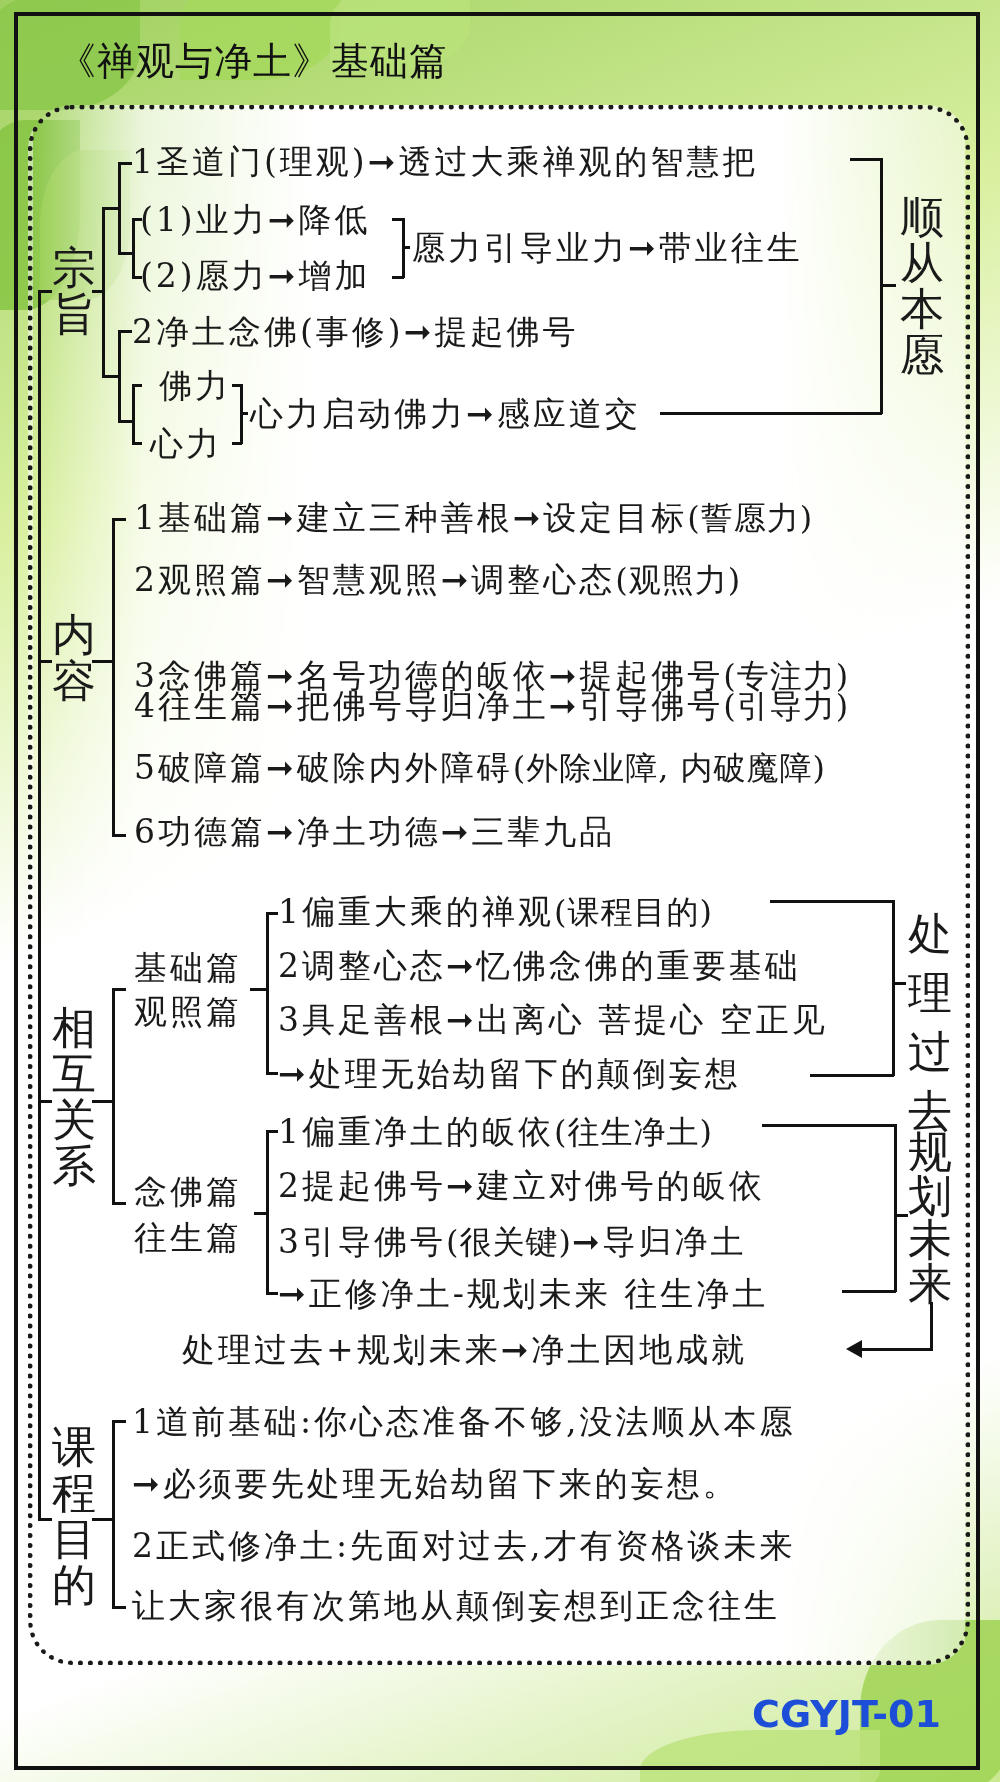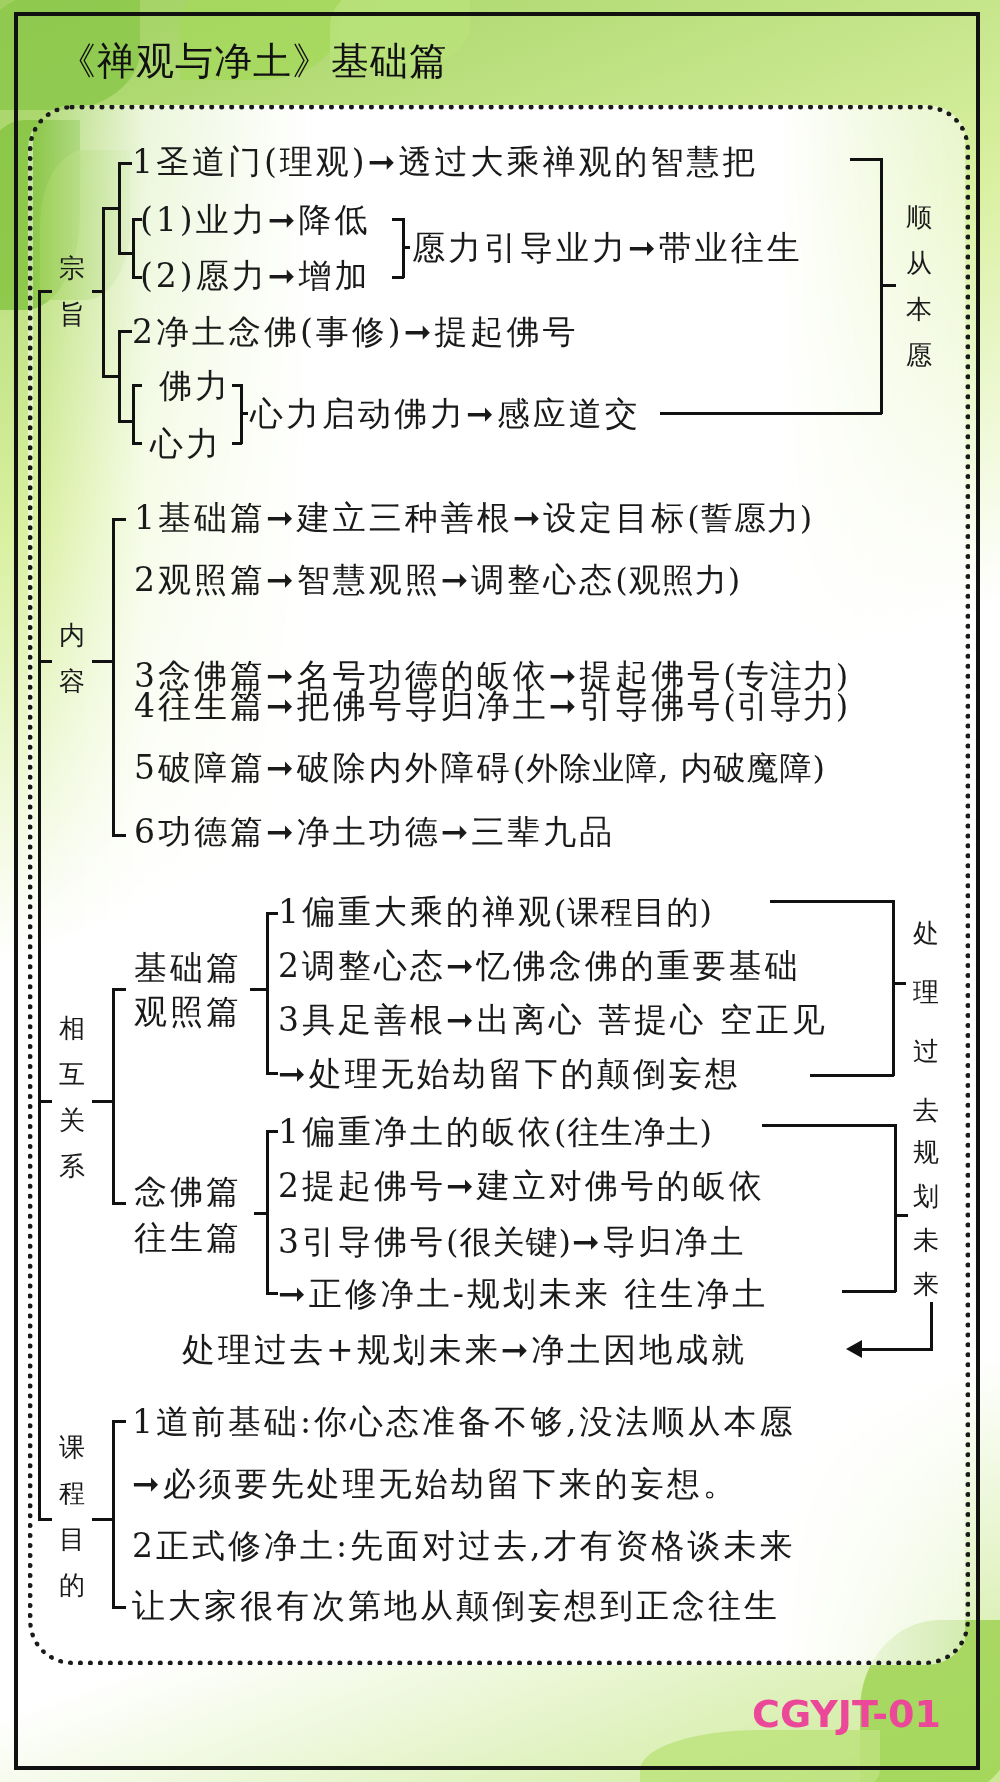--- a/index.html
+++ b/index.html
@@ -4,24 +4,24 @@
 <style>
   html,body{margin:0;padding:0;}
   body{width:1000px;height:1782px;position:relative;overflow:hidden;
     font-family:"DejaVu Serif","Liberation Serif",serif;color:#1a1a1a;
     background:linear-gradient(160deg,#9fd060 0%,#d9f0a0 25%,#ffffff 45%,#ffffff 80%,#c9e890 100%);}
   .leaf{position:absolute;border-radius:50% 0 50% 0;opacity:.85;}
   .frame{position:absolute;left:14px;top:12px;width:966px;height:1758px;border:4px solid #111;box-sizing:border-box;}
   .dotted{position:absolute;left:28px;top:105px;width:942px;height:1560px;border:5px dotted #1a1a1a;border-radius:44px;box-sizing:border-box;
     background:linear-gradient(90deg,rgba(255,255,255,0) 0%,rgba(255,255,255,.75) 12%,#fff 30%,#fff 80%,rgba(255,255,255,.5) 100%);}
   .title{position:absolute;left:58px;top:36px;font-family:"DejaVu Sans","Liberation Sans",sans-serif;font-size:38px;color:#111;letter-spacing:1px;}
-  .code{position:absolute;left:752px;top:1692px;font-family:"DejaVu Sans","Liberation Sans",sans-serif;font-weight:bold;font-size:38px;color:#ec4899;}
+  .code{position:absolute;left:752px;top:1692px;font-family:"DejaVu Sans","Liberation Sans",sans-serif;font-weight:bold;font-size:38px;color:#1d4ed8;}
   .t{position:absolute;white-space:nowrap;font-size:33px;line-height:40px;letter-spacing:3px;}
   .s{font-size:32px;letter-spacing:1px;}
-  .v{position:absolute;font-size:26px;line-height:46px;width:40px;text-align:center;}
+  .v{position:absolute;font-size:44px;line-height:46px;width:40px;text-align:center;}
   .ln{position:absolute;background:#111;}
 </style>
 </head>
 <body>
 
 <div class="leaf" style="left:-20px;top:-10px;width:160px;height:120px;background:#8cc84b;"></div>
 <div class="leaf" style="left:180px;top:-30px;width:160px;height:110px;background:#a6d85e;"></div>
 <div class="leaf" style="left:330px;top:-20px;width:140px;height:90px;background:#b9e27a;"></div>
 <div class="leaf" style="left:-30px;top:120px;width:110px;height:190px;background:#86c443;"></div>
 <div class="leaf" style="left:40px;top:150px;width:90px;height:150px;background:#9ed256;opacity:.7;"></div>

